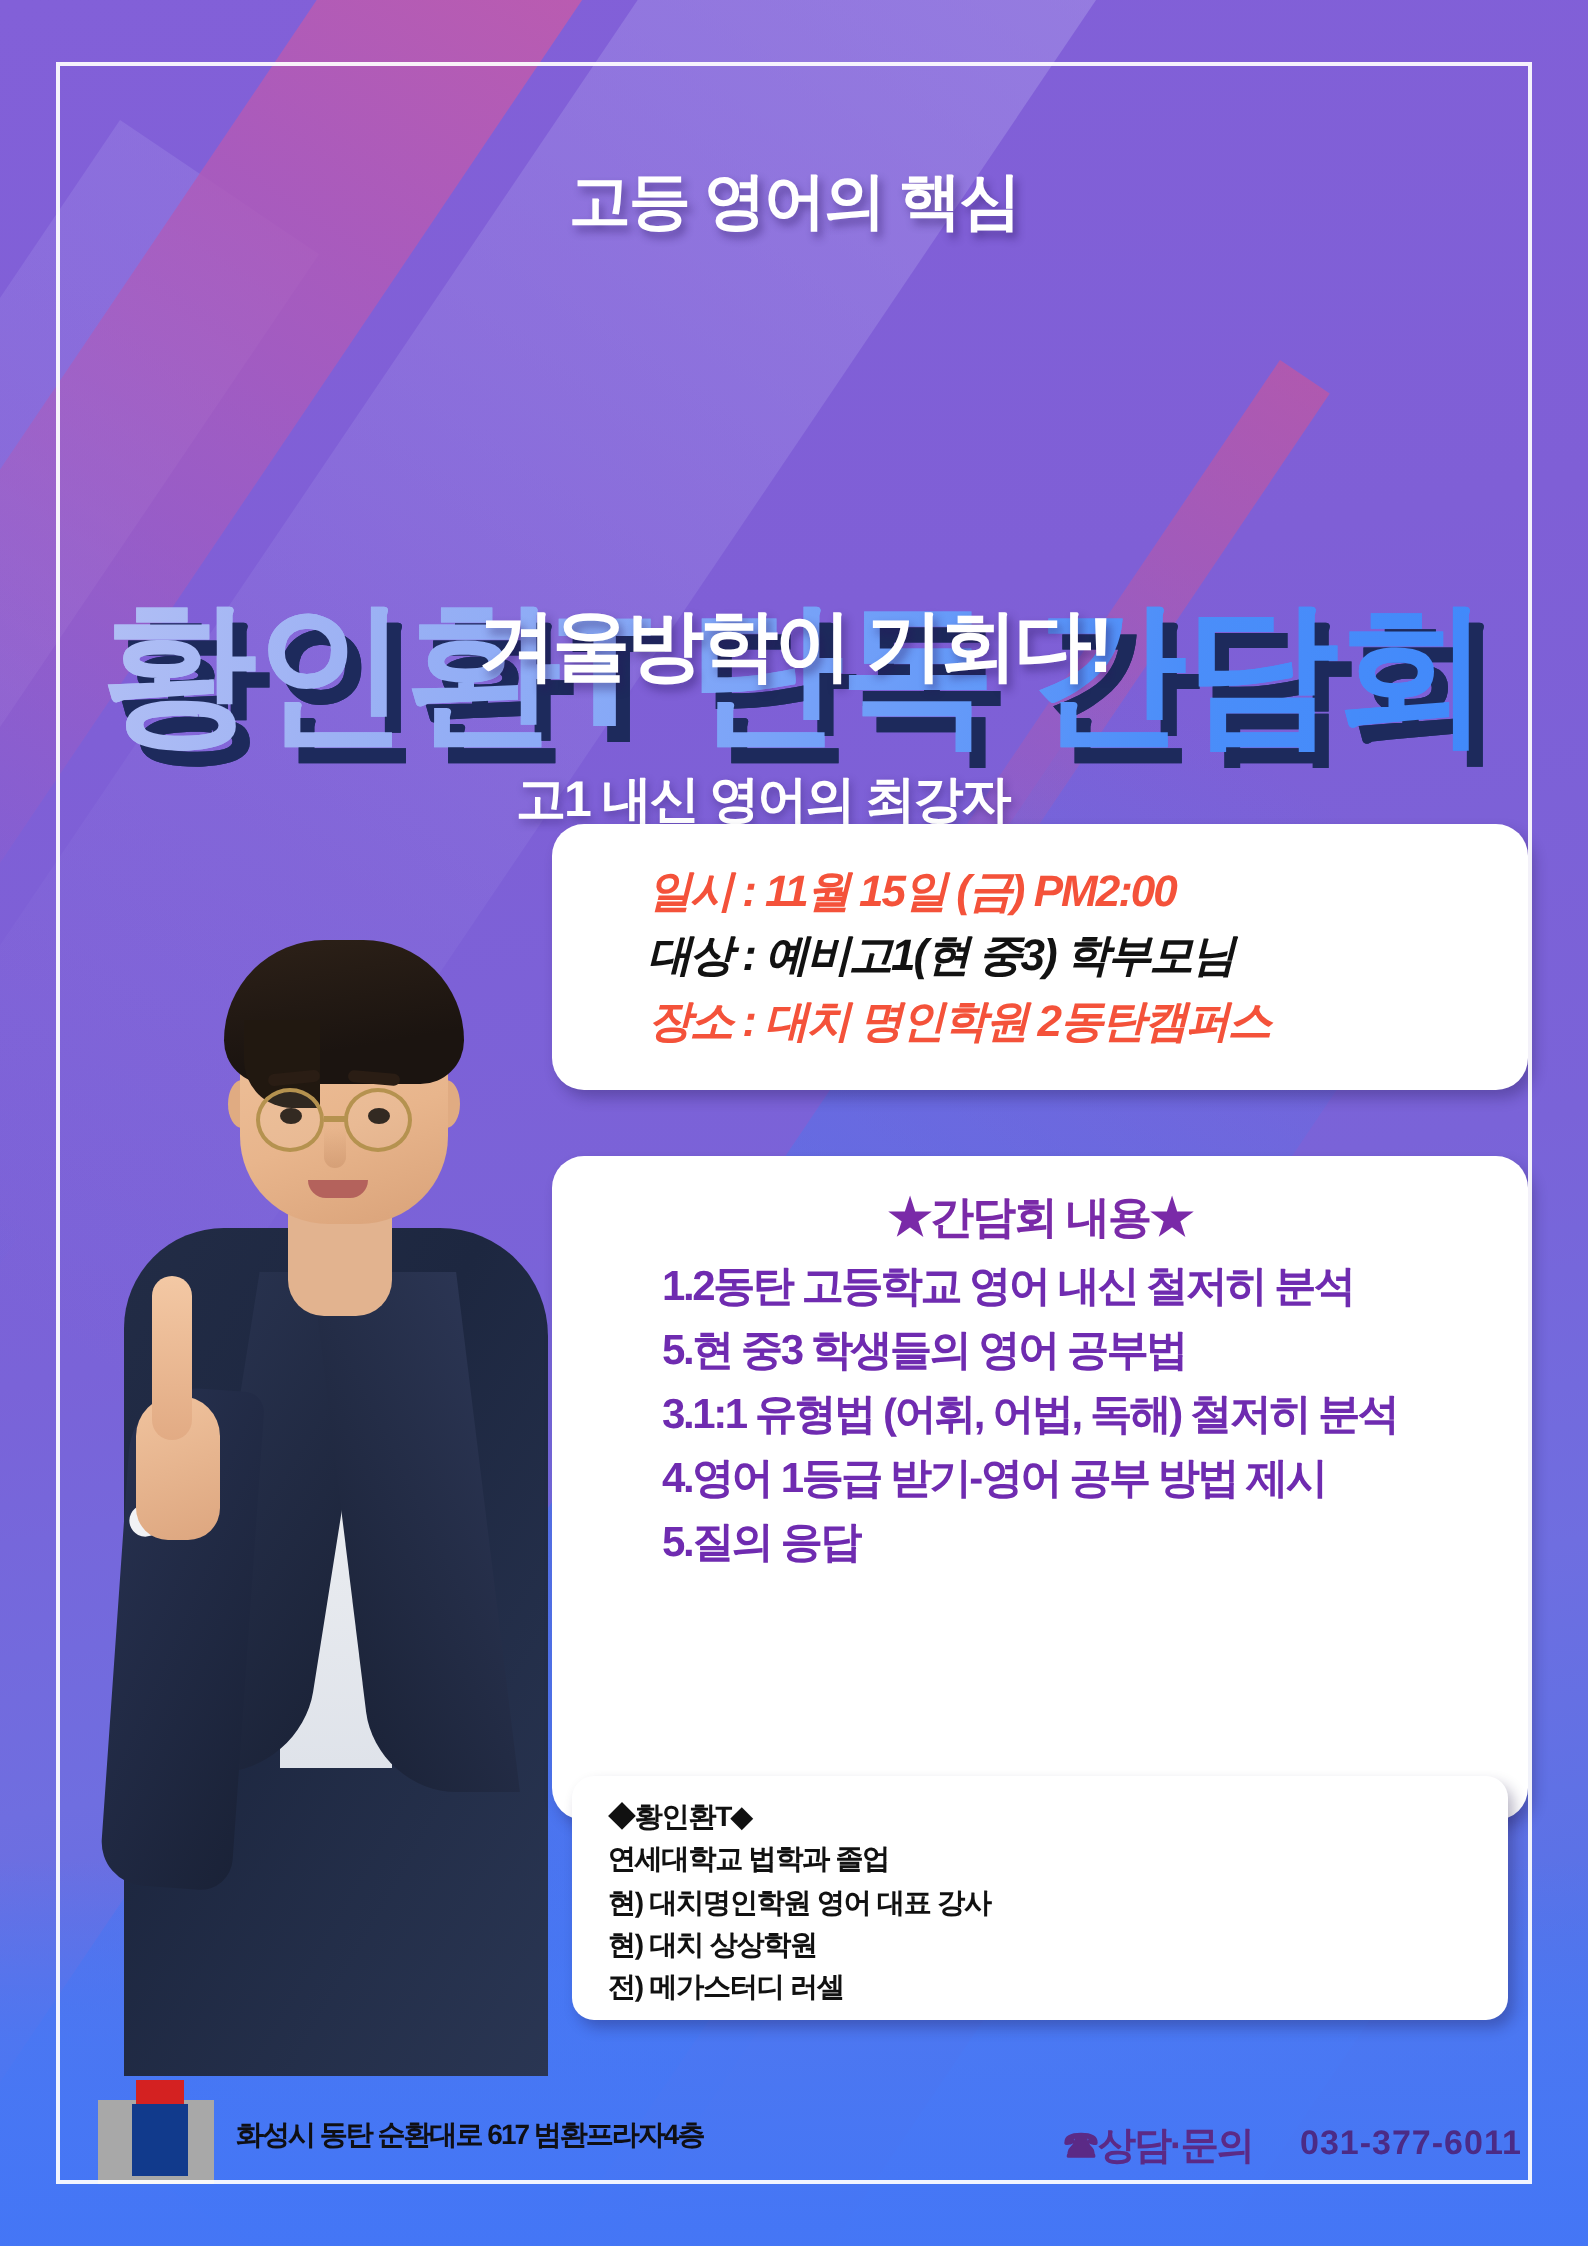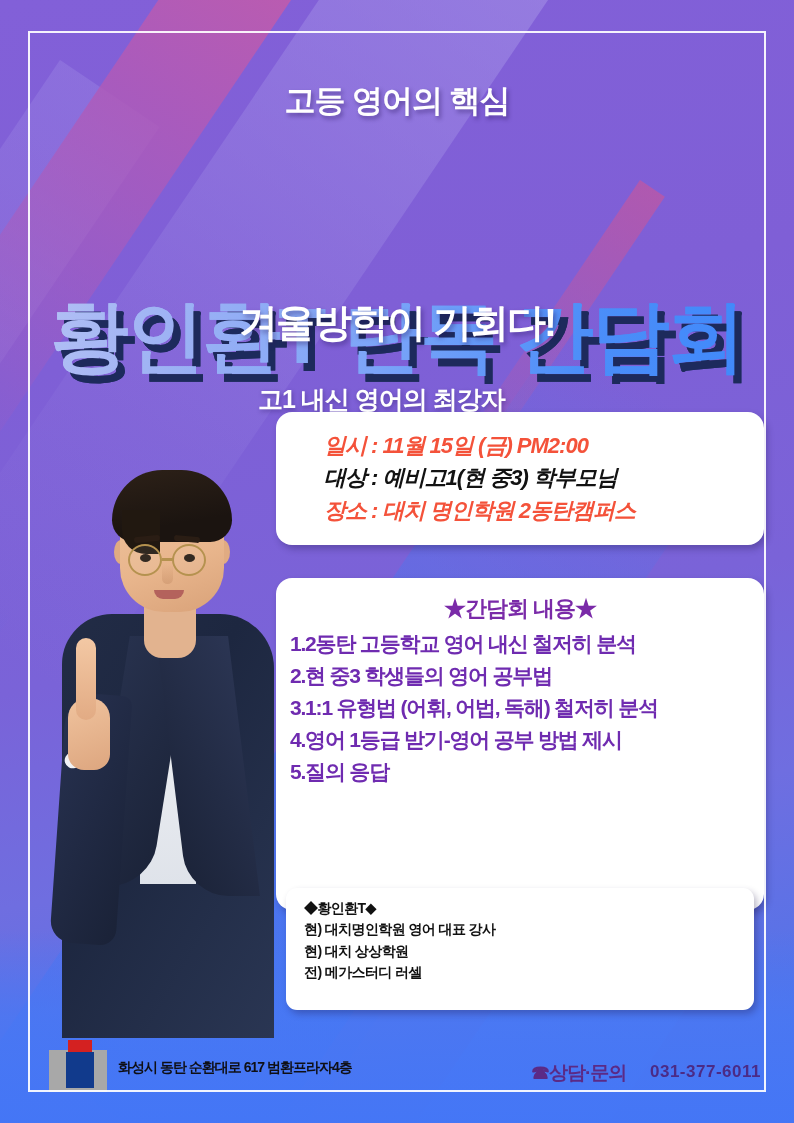--- a/index.html
+++ b/index.html
@@ -125,21 +125,21 @@
     display:flex; flex-direction:column; justify-content:center; padding-left:48px; }
   .info-line { font-size:22px; font-weight:bold; letter-spacing:-1px; line-height:1.48;font-style:italic; }
   .info-red { color:#f4523a; }
   .info-dark { color:#121212; }
 
   #content-card { left:276px; top:578px; width:488px; height:332px; padding:16px 0 0 0; }
   .content-title { text-align:center; color:#7a2aa8; font-size:22px; font-weight:bold;
     letter-spacing:-1px; margin-bottom:4px; }
   .content-list { list-style:none; padding:0 10px 0 14px; }
   .content-list li { color:#6f2bb0; font-size:21px; font-weight:bold;
-    letter-spacing:-1.2px; line-height:1.52; white-space:nowrap; }
+    letter-spacing:-1.2px; line-height:1.52; white-space:nowrap;margin-left:41px; }
 
   #profile-card { left:286px; top:888px; width:468px; height:122px; padding:10px 0 0 18px;
     border-radius:11px; }
   .profile-line { color:#111111; font-size:14px; font-weight:bold; letter-spacing:-.6px; line-height:1.52; }
 
   
   .logo { position:absolute; left:49px; top:1050px; width:58px; height:42px; background:#a8a8a8; }
   .logo-bar { position:absolute; left:19px; top:-10px; width:24px; height:12px; background:#d42121; }
   .logo-blue { position:absolute; left:17px; top:2px; width:28px; height:36px; background:#113a8c; }
   .addr { position:absolute; left:118px; top:1059px; color:#0f0f14;
@@ -203,29 +203,30 @@
   <div class="card" id="info-card">
     <div class="info-line info-red">일시 : 11월 15일 (금) PM2:00</div>
     <div class="info-line info-dark">대상 : 예비고1(현 중3) 학부모님</div>
     <div class="info-line info-red">장소 : 대치 명인학원 2동탄캠퍼스</div>
   </div>
 
   <div class="card" id="content-card">
     <div class="content-title">★간담회 내용★</div>
     <ul class="content-list">
       <li>1.2동탄 고등학교 영어 내신 철저히 분석</li>
-      <li>2.현 중3 학생들의 영어 공부법</li>
+      <li>5.현 중3 학생들의 영어 공부법</li>
       <li>3.1:1 유형법 (어휘, 어법, 독해) 철저히 분석</li>
       <li>4.영어 1등급 받기-영어 공부 방법 제시</li>
       <li>5.질의 응답</li>
     </ul>
   </div>
 
   <div class="card" id="profile-card">
     <div class="profile-line">◆황인환T◆</div>
+    <div class="profile-line">연세대학교 법학과 졸업</div>
     <div class="profile-line">현) 대치명인학원 영어 대표 강사</div>
     <div class="profile-line">현) 대치 상상학원</div>
     <div class="profile-line">전) 메가스터디 러셀</div>
   </div>
 
   <div class="logo">
     <div class="logo-bar"></div>
     <div class="logo-blue"></div>
   </div>
   <div class="addr">화성시 동탄 순환대로 617 범환프라자4층</div>

